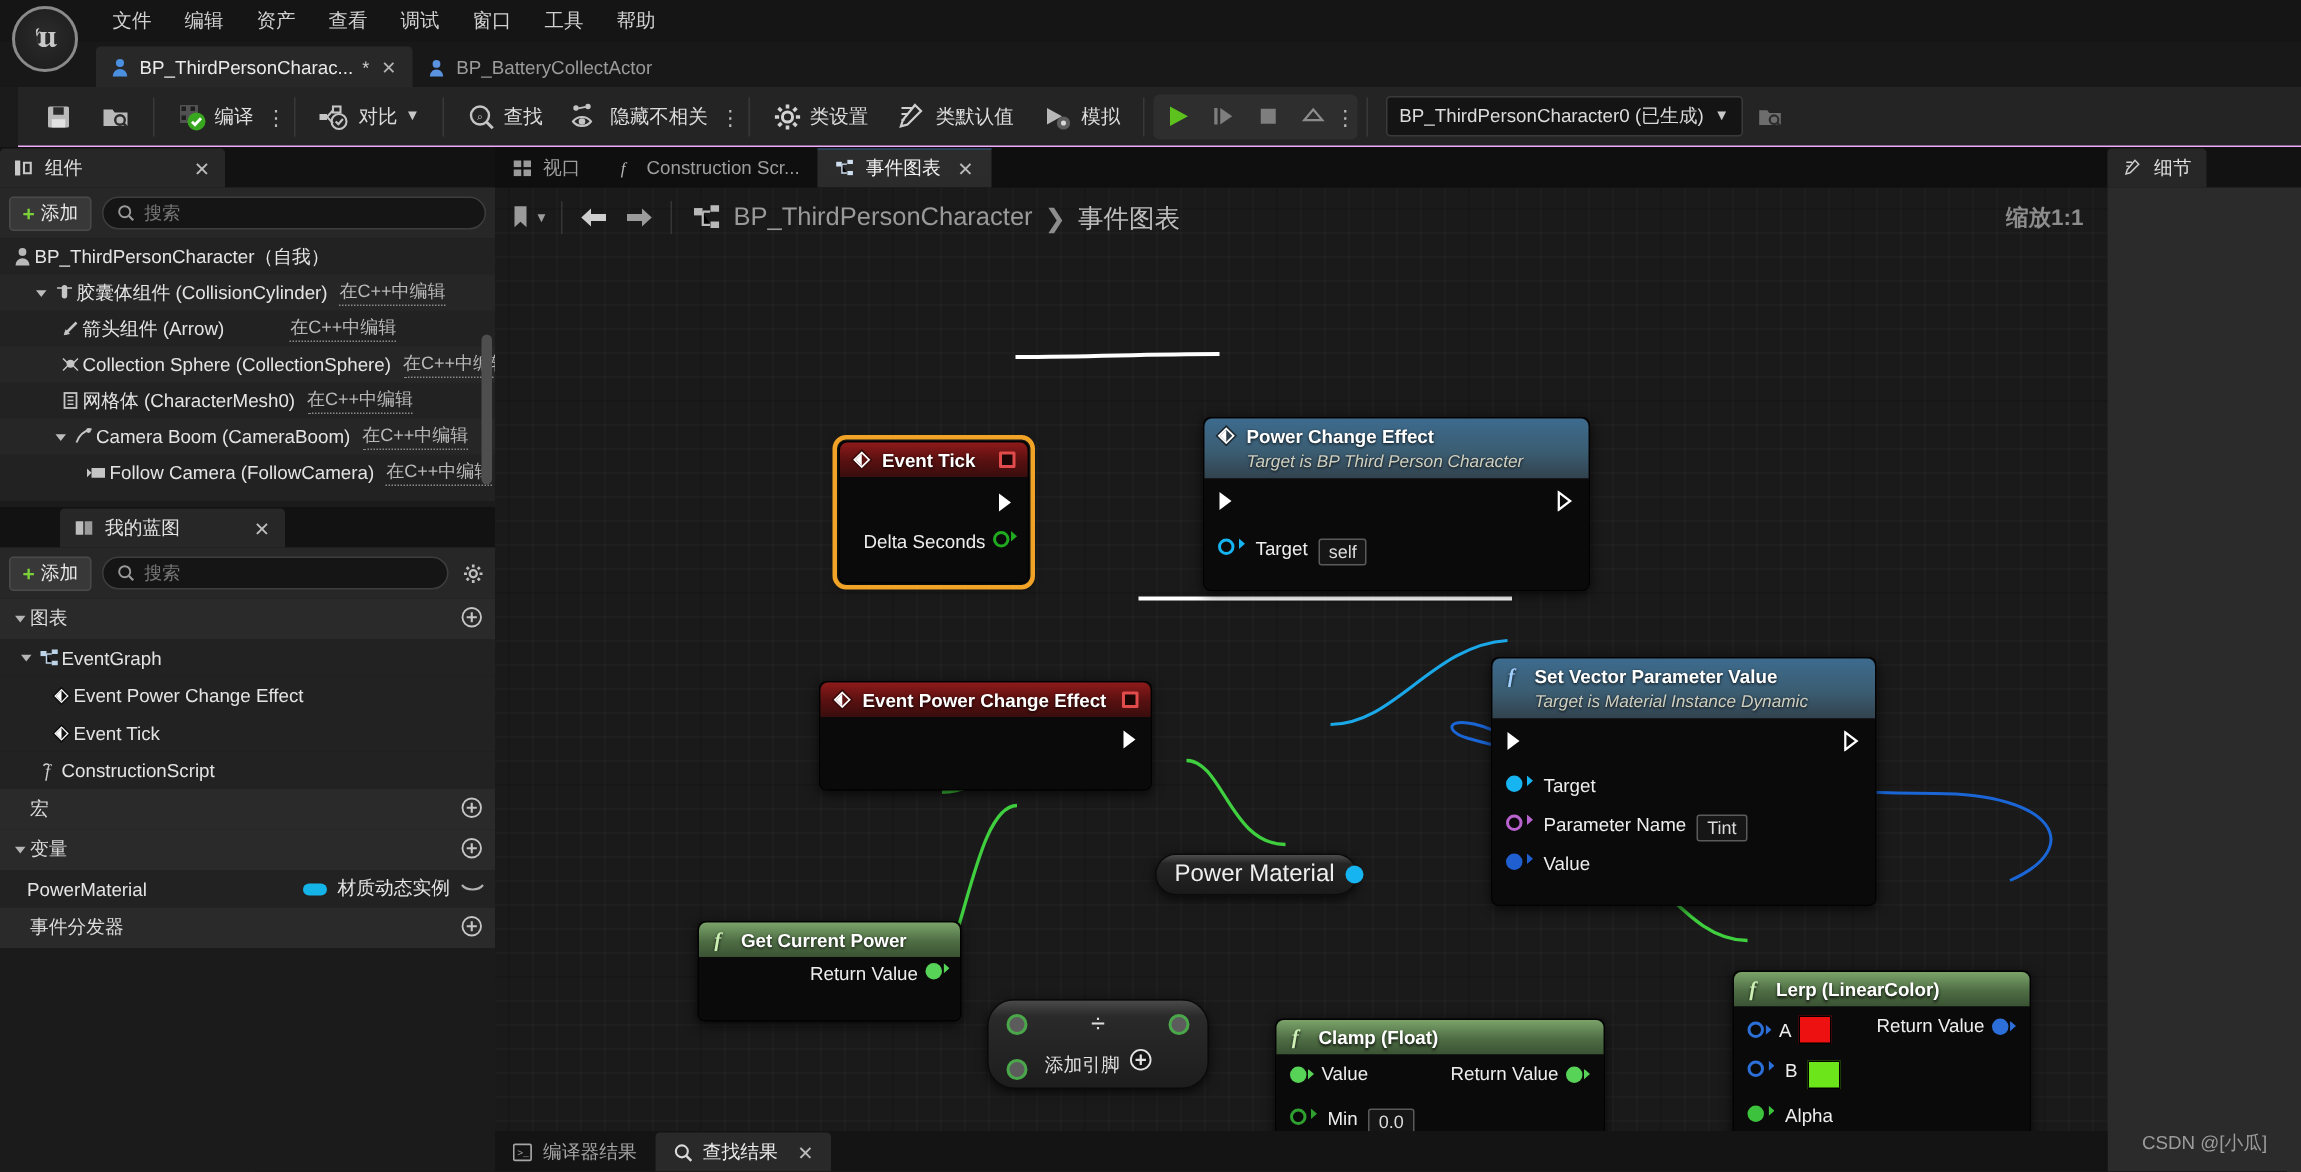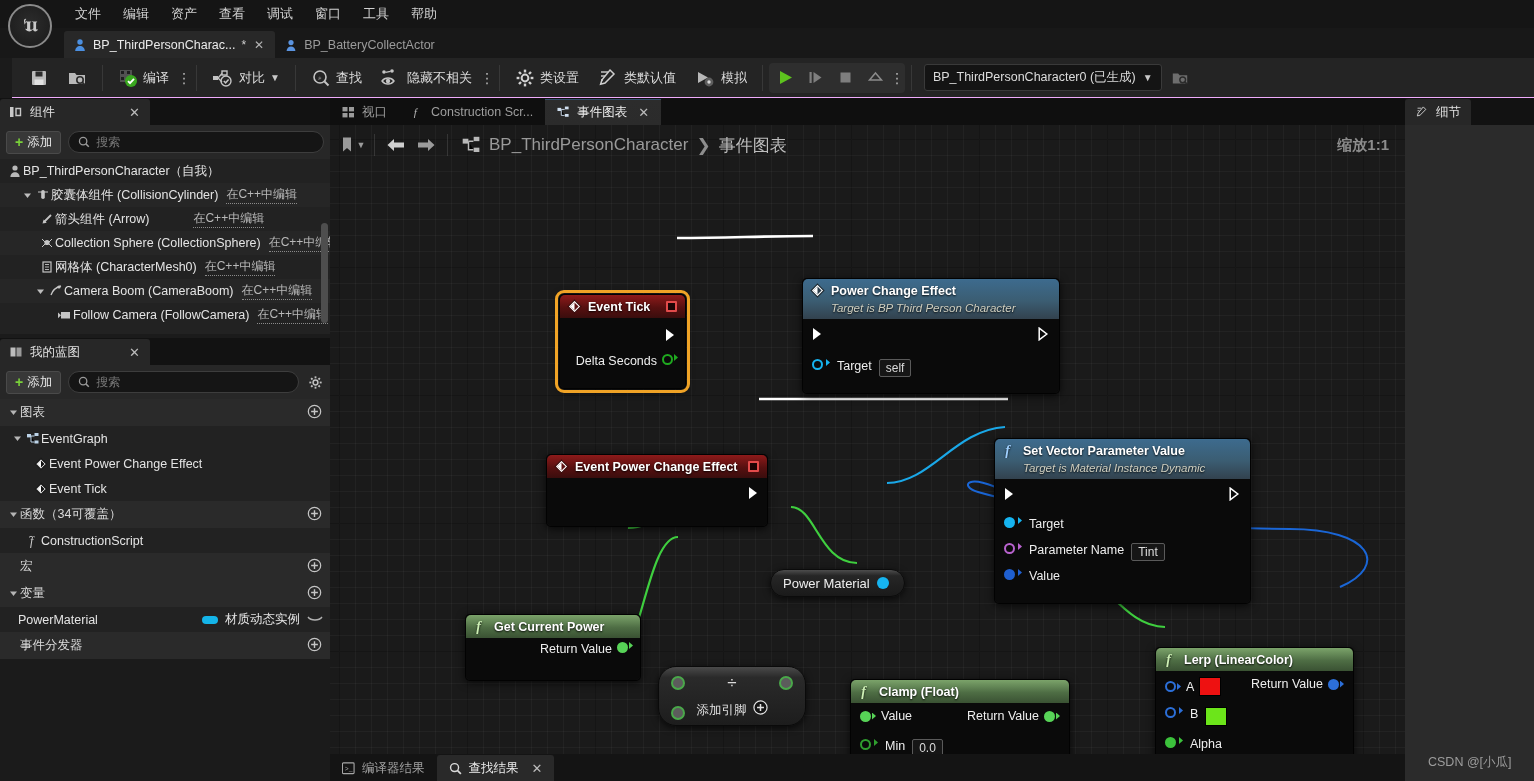--- a/index.html
+++ b/index.html
@@ -559,21 +559,21 @@
                 <rect x="4" y="4" width="9" height="6.5" fill="#c5c5c5"></rect>
                 <path d="M4 7.2L1 4.4v5.8z" fill="#c5c5c5"></path>
               </svg>
           </span>
           <span>Follow Camera (FollowCamera)</span>
           <span class="cpp-link">在C++中编辑</span>
         </div>
         <div class="vscroll" style="top:64px;height:100px;"></div>
       </div>
 
-      <div class="panel-tabbar" style="margin-top:4px;">
+      <div class="panel-tabbar" style="margin-top:4px;padding-left:40px;">
         <div class="panel-tab">
           <svg width="14" height="14" viewBox="0 0 14 14">
             <path d="M1.5 2.5h5v9h-5z" fill="#bdbdbd"></path>
               <path d="M7.5 2.5h5v9h-5z" fill="#9a9a9a"></path>
           </svg>
           <span>我的蓝图</span>
           <span class="xc">✕</span>
         </div>
       </div>
       <div class="search-row">
@@ -651,34 +651,20 @@
           <span class="ti">
             <svg width="14" height="14" viewBox="0 0 14 14">
                 <path d="M7 1.5l5.5 5.5L7 12.5 1.5 7z" fill="#fff" stroke="#111" stroke-width="1.1"></path>
                 <path d="M7 3.4l3.6 3.6L7 10.6 3.4 7z" fill="#111"></path>
                 <path d="M7 3.4L3.4 7 7 10.6z" fill="#fff"></path>
               </svg>
           </span>
           <span>Event Tick</span>
         </div>
 
-        <div class="mb-section">
-          <span class="tw">
-              <svg width="9" height="9" viewBox="0 0 9 9">
-                <path d="M1 2.5h7L4.5 7z" fill="#b5b5b5"></path>
-              </svg>
-            </span>
-          <span>函数（34可覆盖）</span>
-          <span class="plus-circ">
-            <svg width="15" height="15" viewBox="0 0 16 16">
-                <circle cx="8" cy="8" r="6.6" fill="none" stroke="#c5c5c5" stroke-width="1.3"></circle>
-                <path d="M8 4.4v7.2M4.4 8h7.2" stroke="#c5c5c5" stroke-width="1.5"></path>
-              </svg>
-          </span>
-        </div>
         <div class="mb-row" style="padding-left:24px;">
           <span class="ti">
             <svg width="14" height="14" viewBox="0 0 14 14">
                 <text x="4" y="11" font-size="12" font-style="italic" fill="#cfcfcf" font-family="Liberation Serif">f</text>
                 <path d="M3 3.5c1-1.4 2.6-1.4 3.6-.4" stroke="#cfcfcf" stroke-width="1" fill="none"></path>
               </svg>
           </span>
           <span>ConstructionScript</span>
         </div>
 
@@ -926,21 +912,21 @@
             </div>
             <div class="prow">
               <span class="pin-dot" style="background:#1f5fd0;"></span>
               <span class="pin-arrow" style="background:#1f5fd0;"></span>
               <span class="plabel">Value</span>
             </div>
           </div>
         </div>
 
         <div class="var-node" style="left:440px; top:444px; width:135px;">
-          <span class="plabel" style="font-size:13px;">Power Material</span>
+          <span class="plabel" style="font-size:16px;">Power Material</span>
           <span class="pin-dot" style="background:#16b4f0;width:12px;height:12px;flex:0 0 12px;"></span>
         </div>
 
         <div class="node" style="left:135px; top:489px; width:176px;">
           <div class="node-hdr pure">
             <svg width="15" height="15" viewBox="0 0 14 14">
               <text x="3" y="11.5" font-size="13" font-style="italic" fill="#cdf0b4" font-family="Liberation Serif">f</text>
             </svg>
             <span>Get Current Power</span>
           </div>

